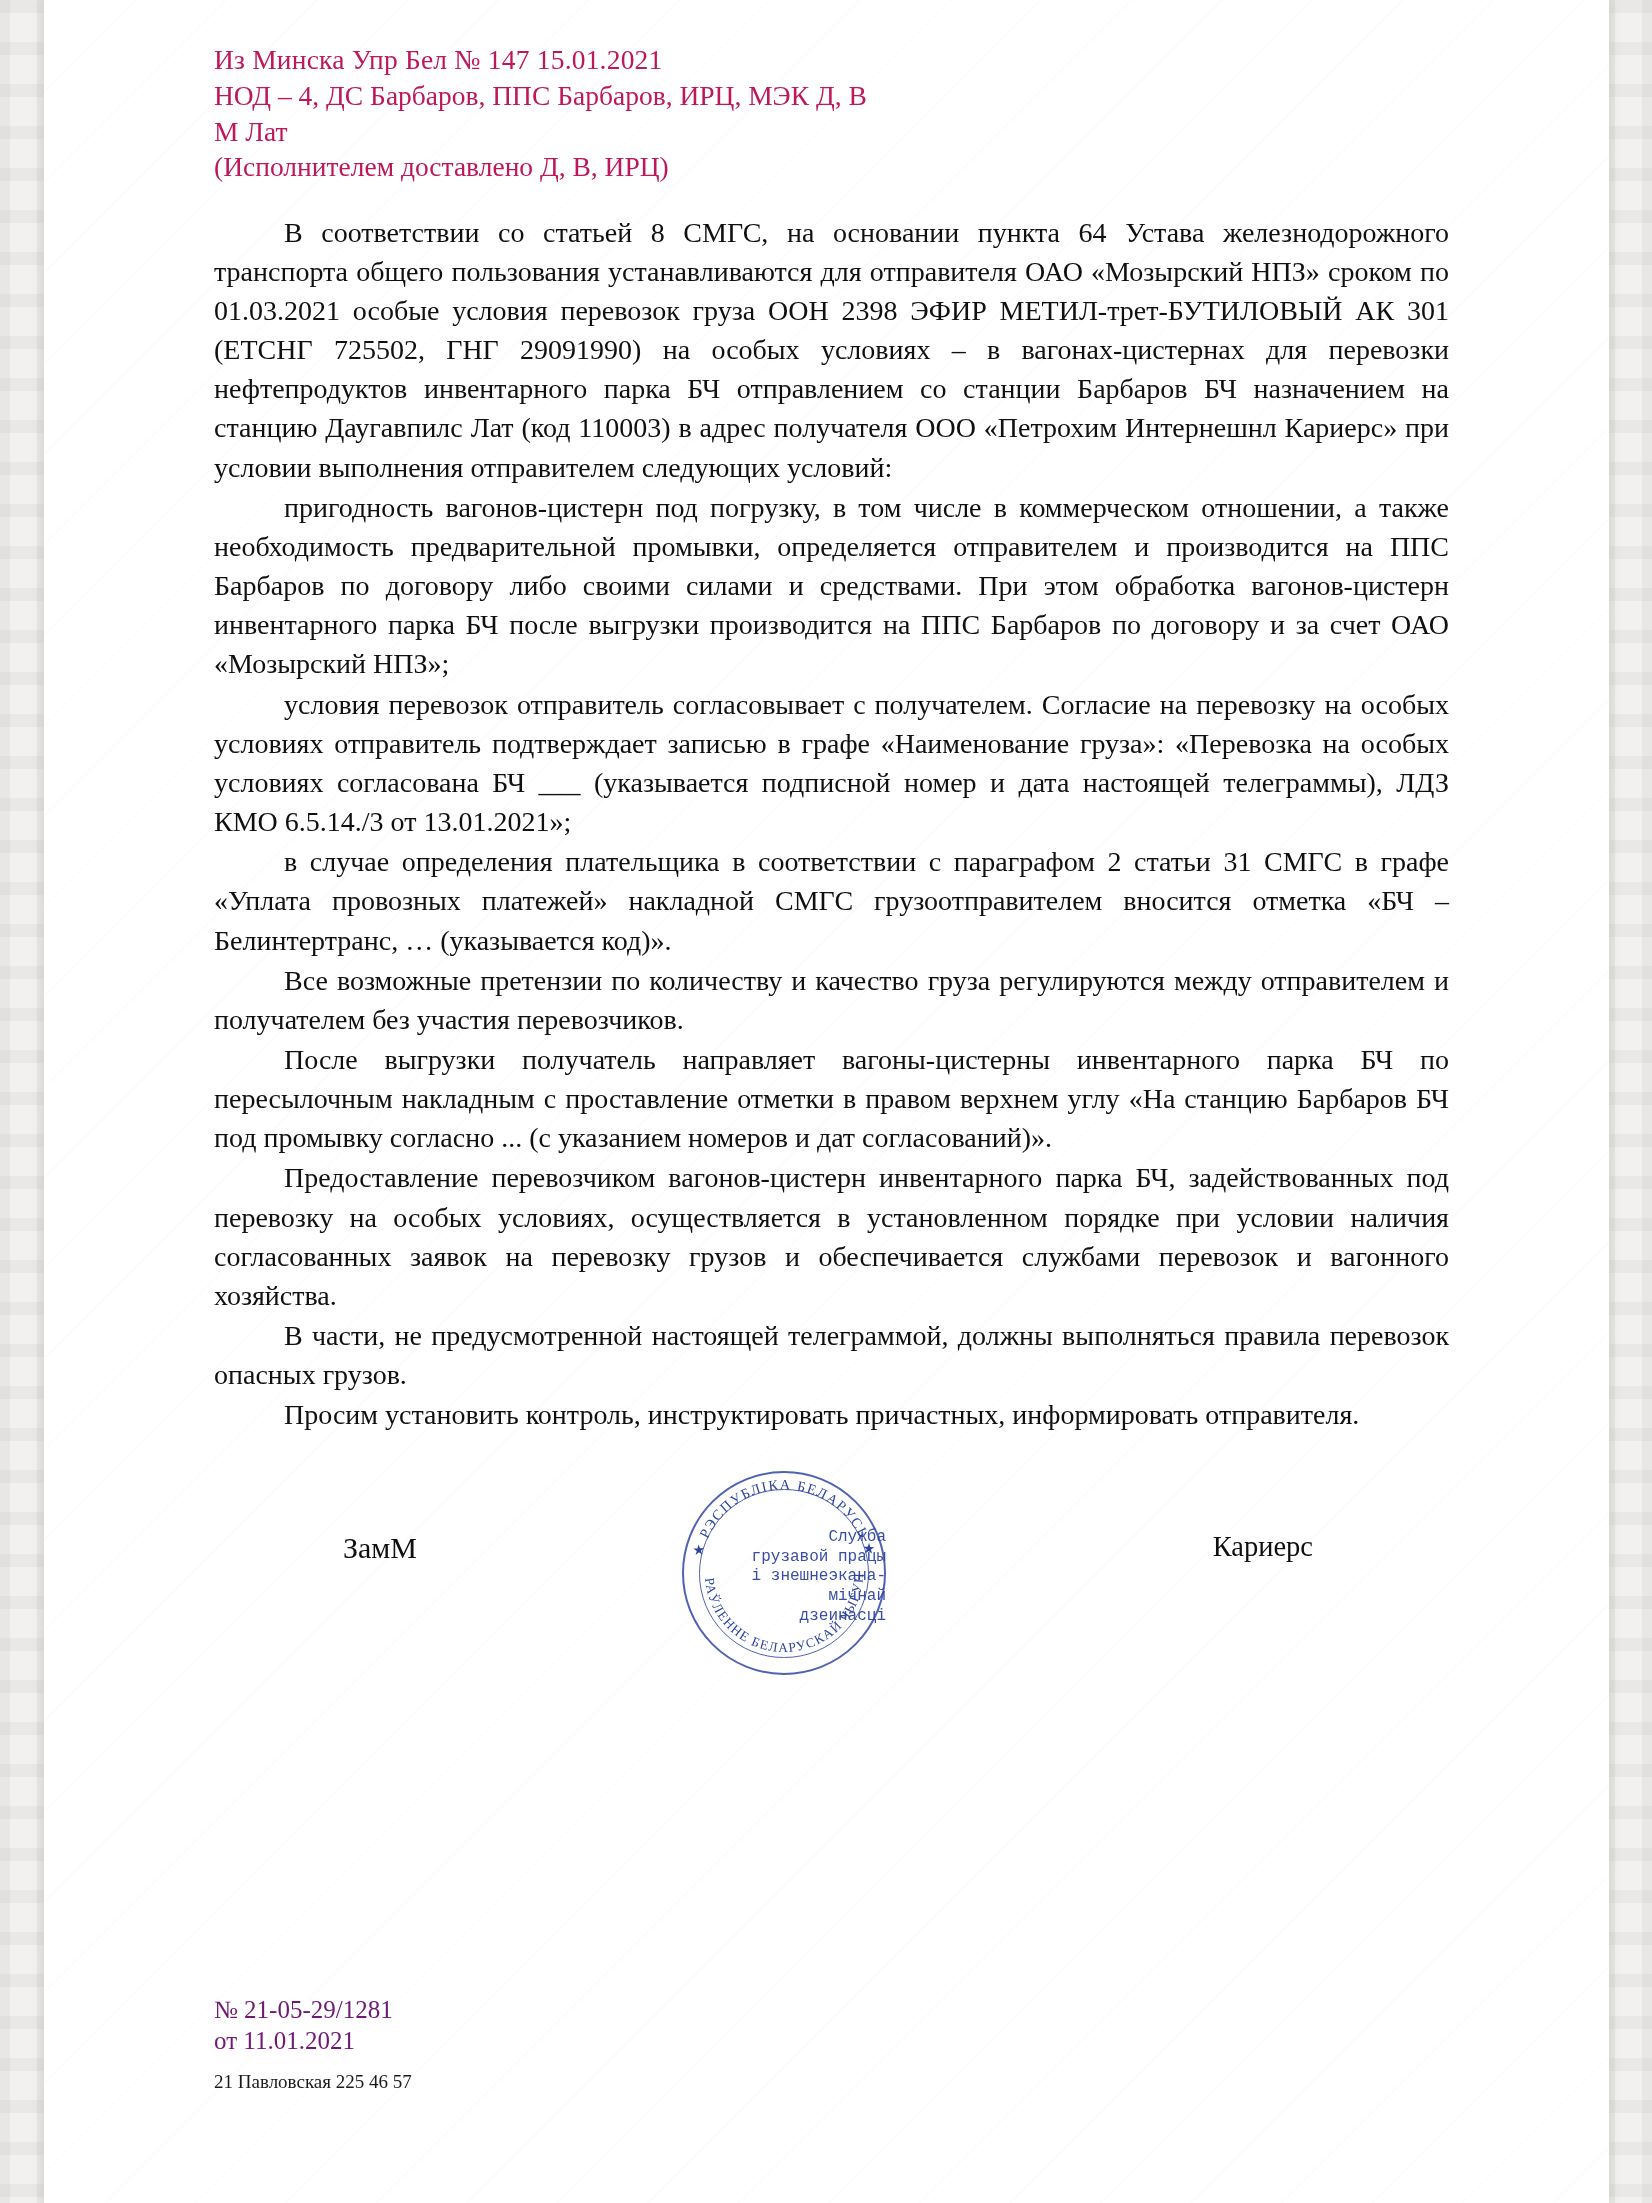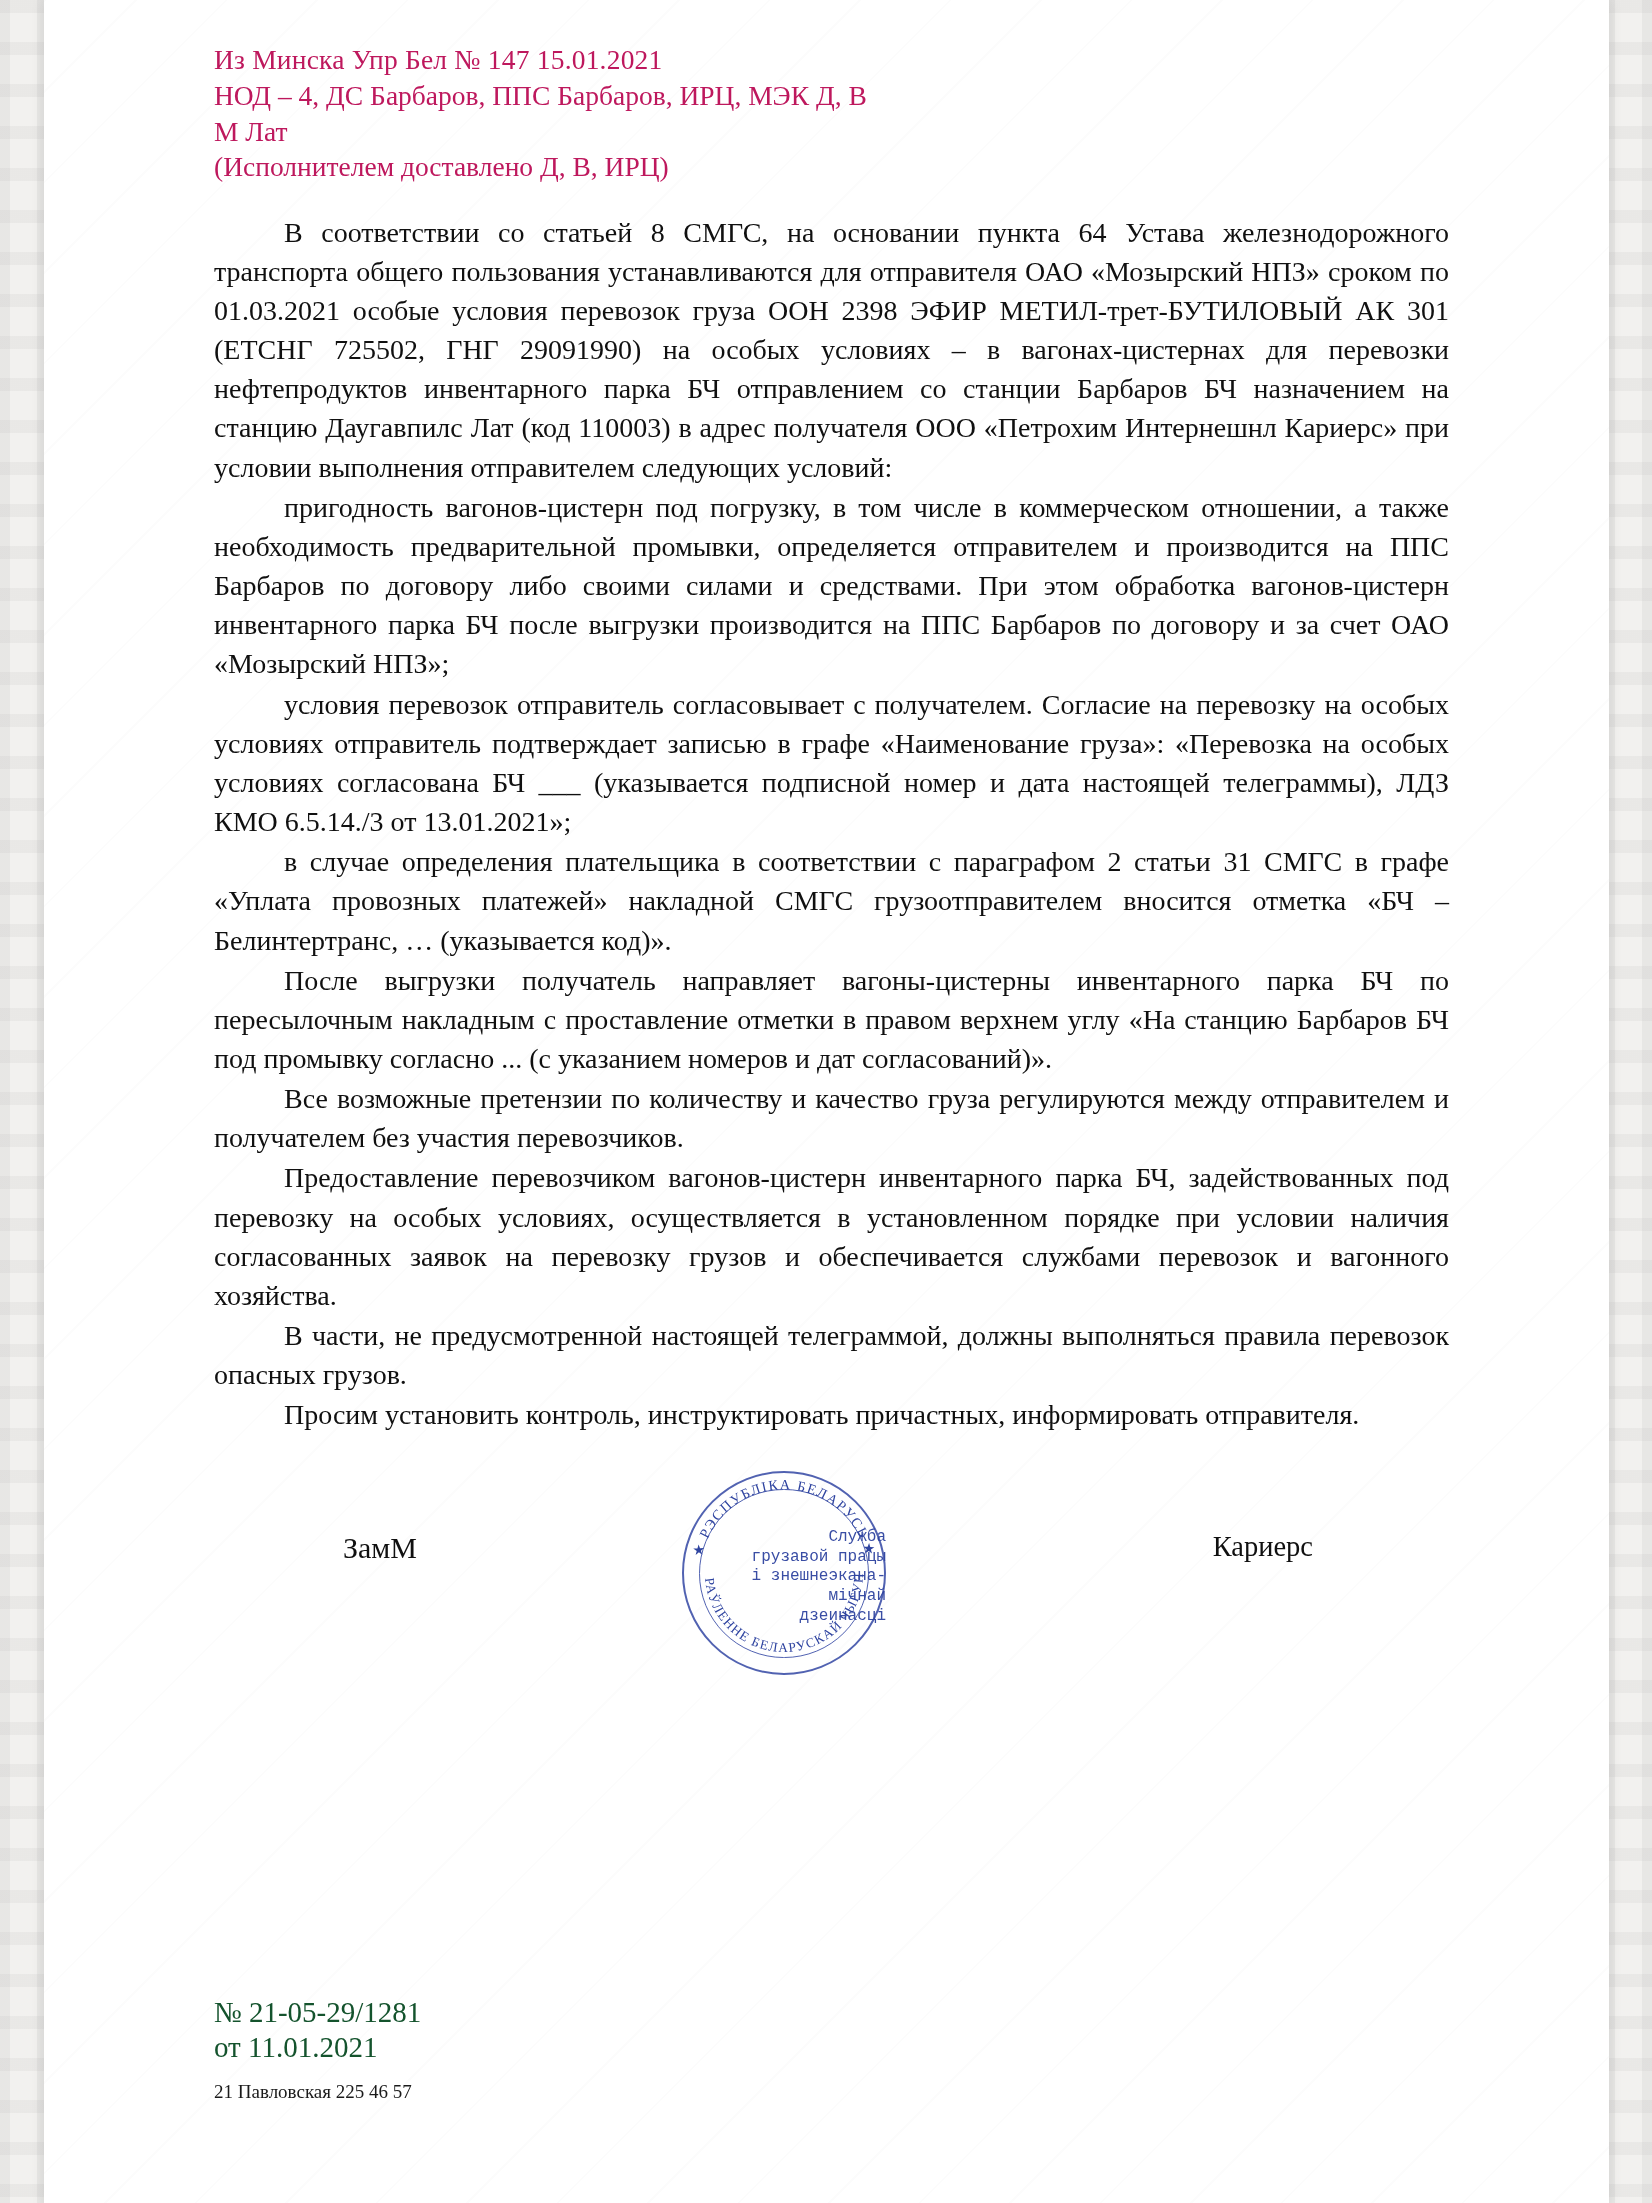--- a/index.html
+++ b/index.html
@@ -151,23 +151,23 @@
   }
 
   
   .footer {
     position: absolute;
     left: 170px;
     top: 1995px;
     width: 826px;
   }
   .footer .fline {
-    font-size: 29px;
+    font-size: 25px;
     line-height: 1.22;
-    color: #14532d;
+    color: #701a75;
     white-space: nowrap;
   }
   .footer .fsmall {
     font-size: 19px;
     line-height: 1.3;
     color: #1a1a1a;
     margin-top: 14px;
     white-space: nowrap;
   }
 </style>
@@ -185,22 +185,22 @@
       <div class="header-line l1">Из Минска Упр Бел №  147   15.01.2021</div>
       <div class="header-line">НОД – 4, ДС Барбаров, ППС Барбаров, ИРЦ, МЭК Д, В</div>
       <div class="header-line">М Лат</div>
       <div class="header-line">(Исполнителем доставлено Д, В, ИРЦ)</div>
     </div>
 
     <p class="para">В соответствии со статьей 8 СМГС, на основании пункта 64 Устава железнодорожного транспорта общего пользования устанавливаются для отправителя ОАО «Мозырский НПЗ» сроком по 01.03.2021 особые условия перевозок груза ООН 2398 ЭФИР МЕТИЛ-трет-БУТИЛОВЫЙ АК 301 (ЕТСНГ 725502, ГНГ 29091990) на особых условиях – в вагонах-цистернах для перевозки нефтепродуктов инвентарного парка БЧ отправлением со станции Барбаров БЧ назначением на станцию Даугавпилс Лат (код 110003) в адрес получателя ООО «Петрохим Интернешнл Кариерс» при условии выполнения отправителем следующих условий:</p>
     <p class="para">пригодность вагонов-цистерн под погрузку, в том числе в коммерческом отношении, а также необходимость предварительной промывки, определяется отправителем и производится на ППС Барбаров по договору либо своими силами и средствами. При этом обработка вагонов-цистерн инвентарного парка БЧ после выгрузки производится на ППС Барбаров по договору и за счет ОАО «Мозырский НПЗ»;</p>
     <p class="para">условия перевозок отправитель согласовывает с получателем. Согласие на перевозку на особых условиях отправитель подтверждает записью в графе «Наименование груза»: «Перевозка на особых условиях согласована БЧ ___ (указывается подписной номер и дата настоящей телеграммы), ЛДЗ КМО 6.5.14./3  от 13.01.2021»;</p>
     <p class="para">в случае определения плательщика в соответствии с параграфом 2 статьи 31 СМГС в графе «Уплата провозных платежей» накладной СМГС грузоотправителем вносится отметка «БЧ – Белинтертранс, … (указывается код)».</p>
+    <p class="para">Все возможные претензии по количеству и качество груза регулируются между отправителем и получателем без участия перевозчиков.</p>
     <p class="para">После выгрузки получатель направляет вагоны-цистерны инвентарного парка БЧ по пересылочным накладным с проставление отметки в правом верхнем углу «На станцию Барбаров БЧ под промывку согласно ... (с указанием номеров и дат согласований)».</p>
-    <p class="para">Все возможные претензии по количеству и качество груза регулируются между отправителем и получателем без участия перевозчиков.</p>
     <p class="para">Предоставление перевозчиком вагонов-цистерн инвентарного парка БЧ, задействованных под перевозку на особых условиях, осуществляется в установленном порядке при условии наличия согласованных заявок на перевозку грузов и обеспечивается службами перевозок и вагонного хозяйства.</p>
     <p class="para">В части, не предусмотренной настоящей телеграммой, должны выполняться правила перевозок опасных грузов.</p>
     <p class="para">Просим установить контроль, инструктировать причастных, информировать отправителя.</p>
 
     <div class="sign-row">
       <div class="sign-left">ЗамМ</div>
 
       <div class="stamp">
         <div class="ring-outer"></div>
         <div class="ring-inner"></div>

